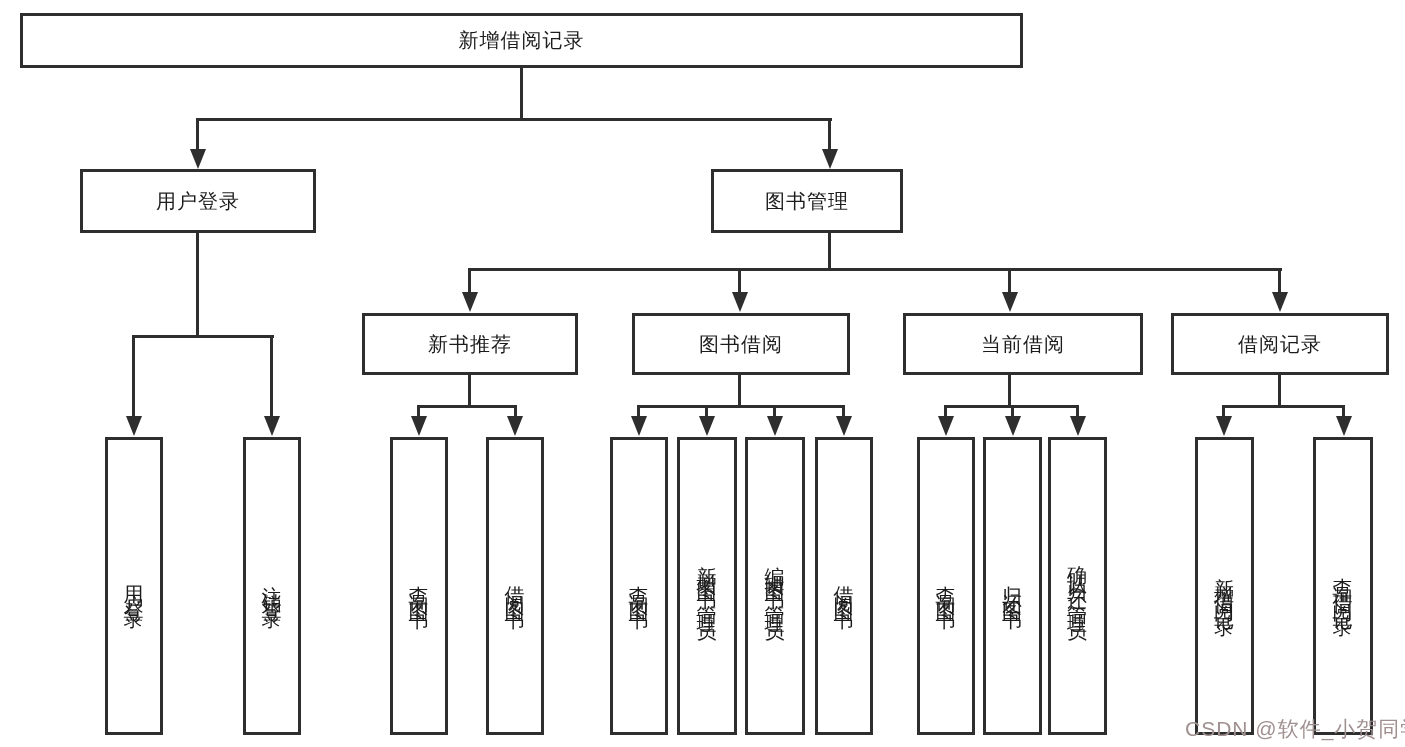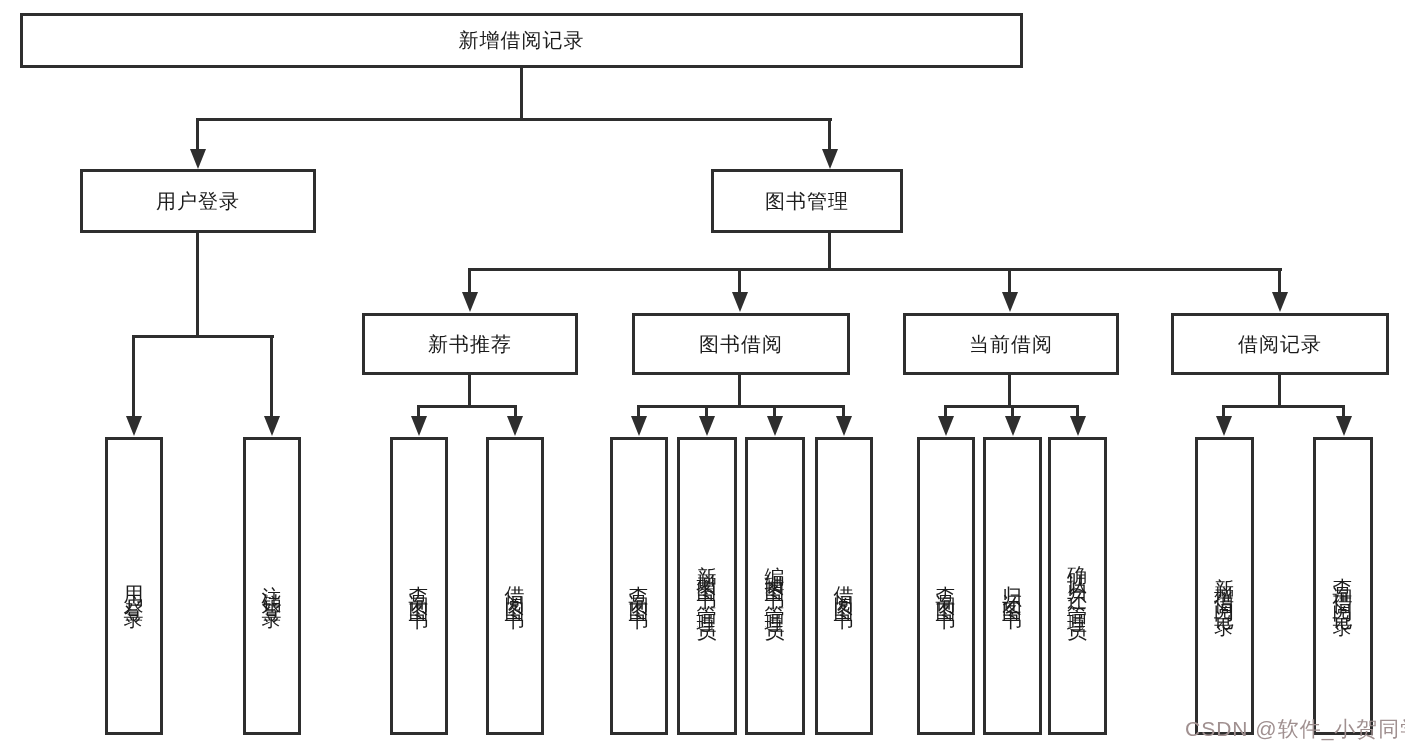--- a/index.html
+++ b/index.html
@@ -73,21 +73,21 @@
   <div class="arrow" style="left:1002px;top:292px;"></div>
   <div class="vline" style="left:1278px;top:268px;height:28px;"></div>
   <div class="arrow" style="left:1272px;top:292px;"></div>
 
   <div class="box" style="left:362px;top:313px;width:216px;height:62px;">
     <span>新书推荐</span>
   </div>
   <div class="box" style="left:632px;top:313px;width:218px;height:62px;">
     <span>图书借阅</span>
   </div>
-  <div class="box" style="left:903px;top:313px;width:216px;height:62px;">
+  <div class="box" style="left:903px;top:313px;width:240px;height:62px;">
     <span>当前借阅</span>
   </div>
   <div class="box" style="left:1171px;top:313px;width:218px;height:62px;">
     <span>借阅记录</span>
   </div>
 
   <div class="vline" style="left:468px;top:375px;height:32px;"></div>
   <div class="hline" style="left:417px;top:405px;width:100px;"></div>
   <div class="vline" style="left:417px;top:405px;height:15px;"></div>
   <div class="arrow" style="left:411px;top:416px;"></div>

